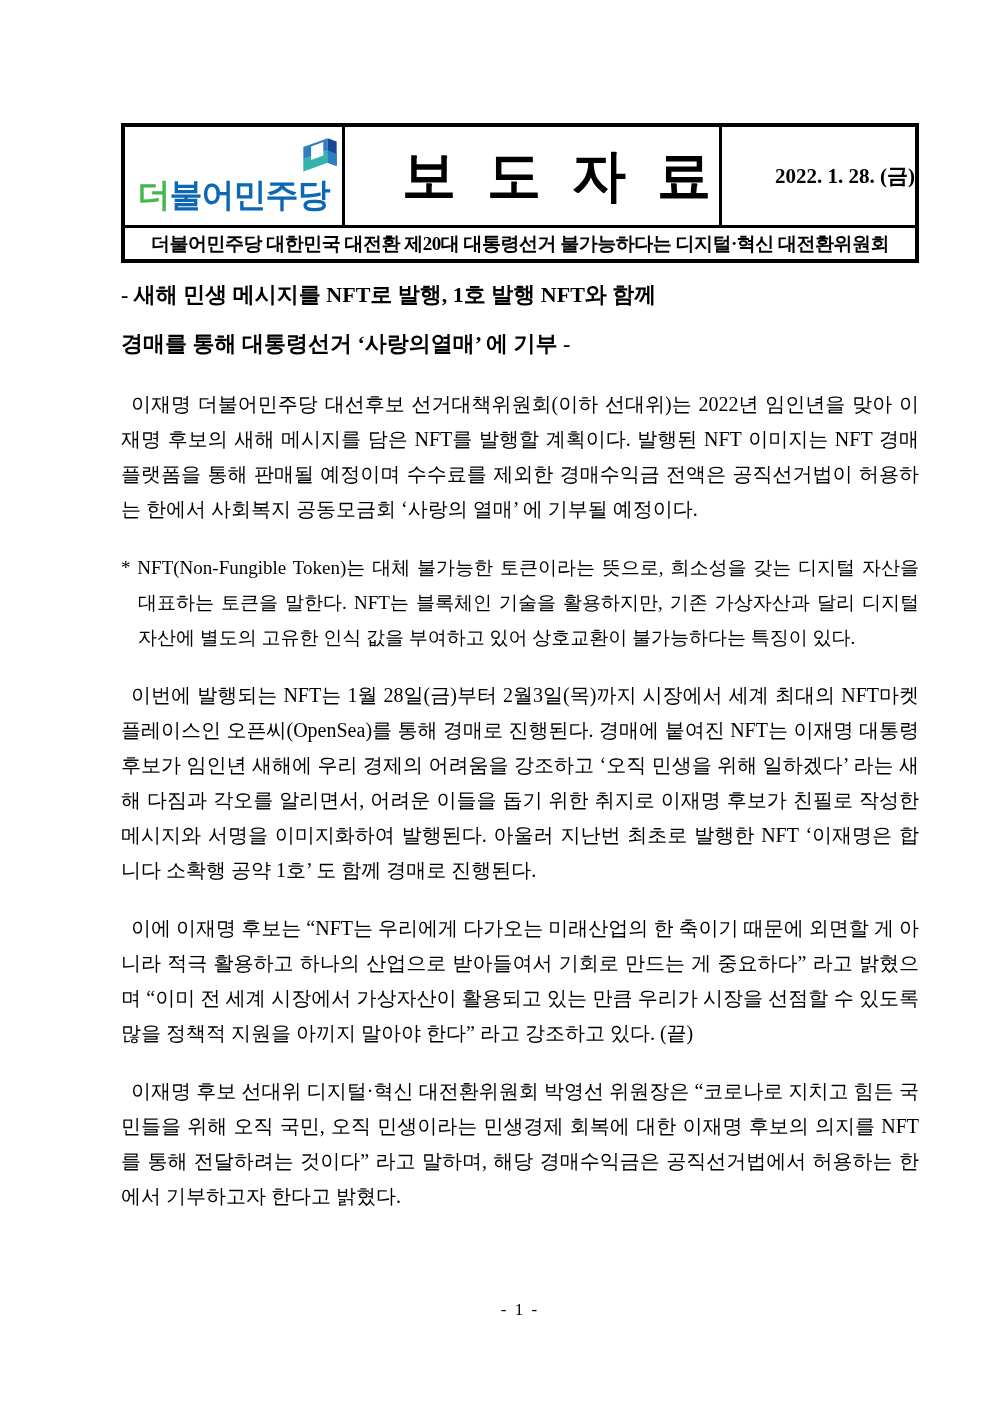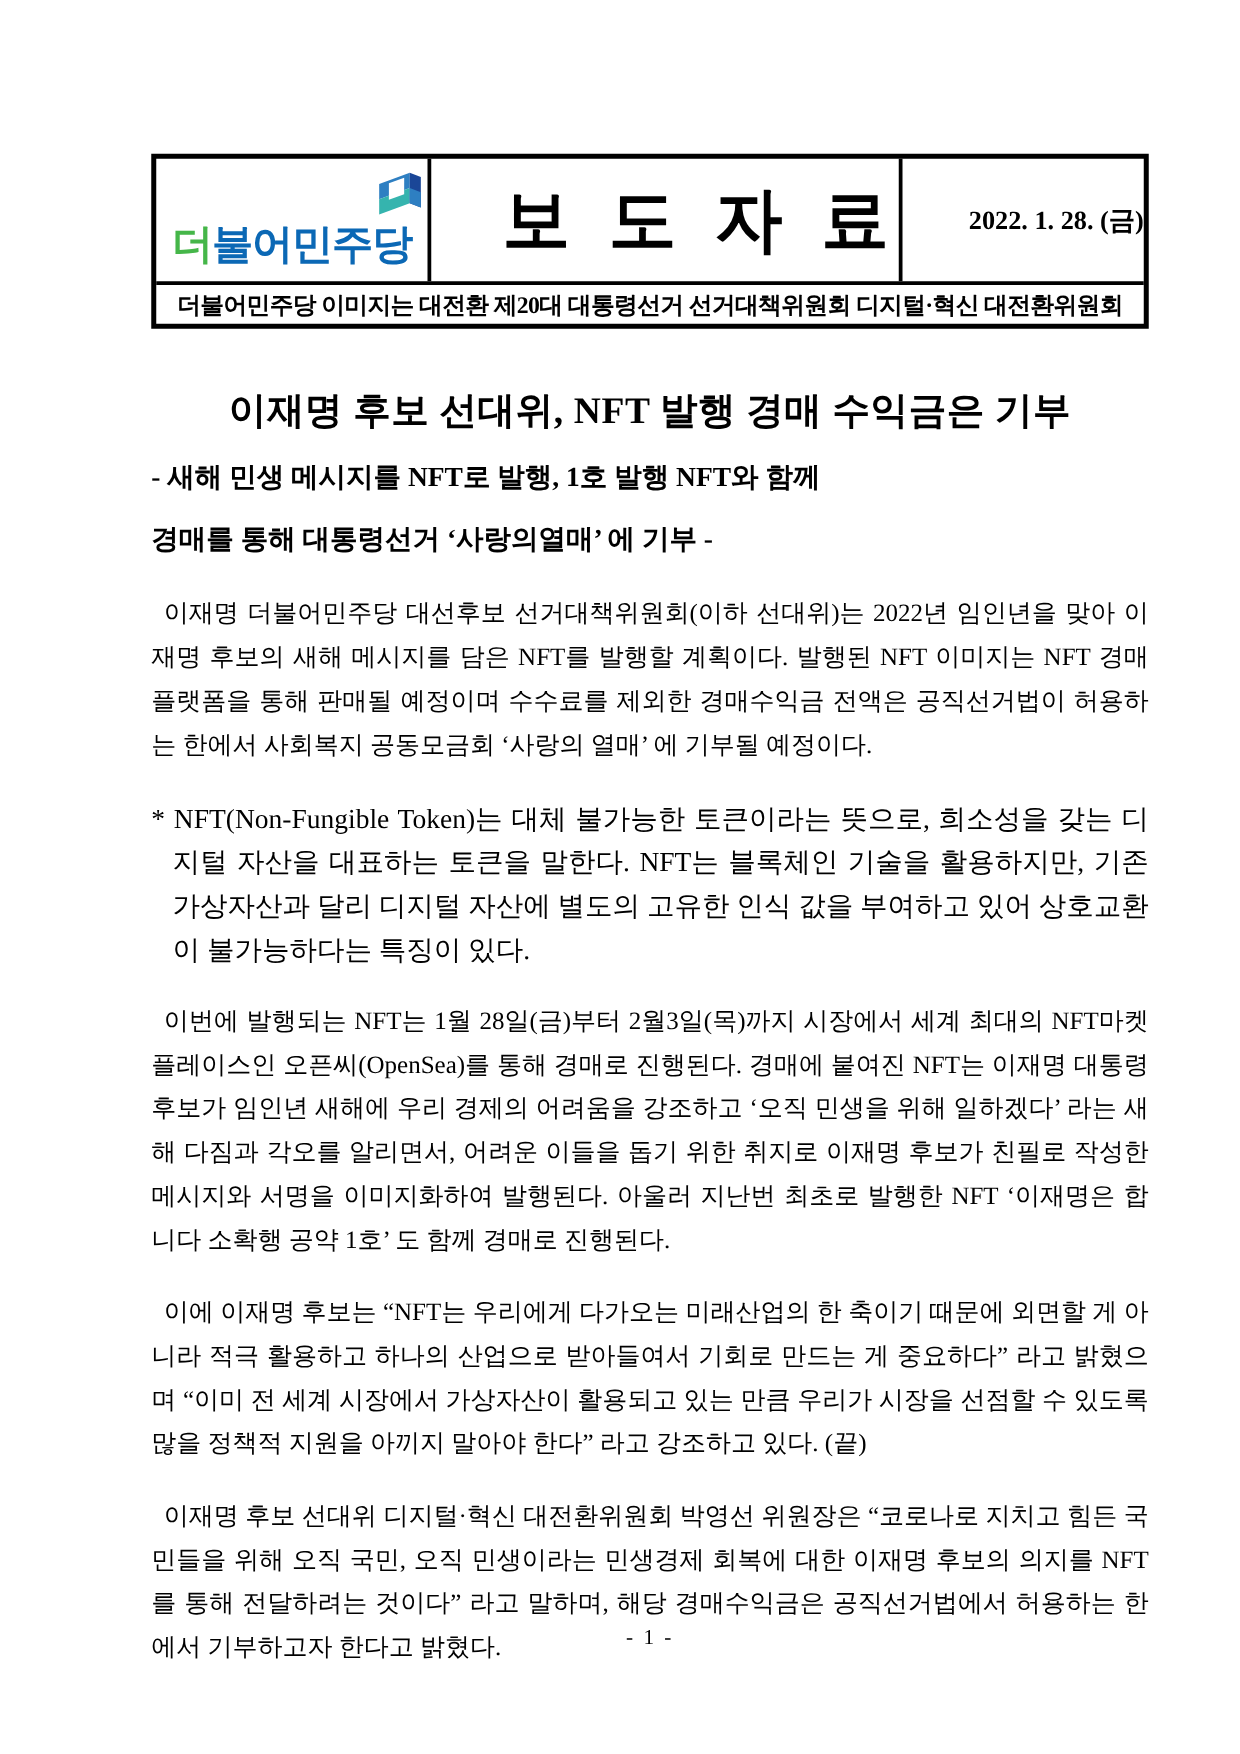--- a/index.html
+++ b/index.html
@@ -123,21 +123,21 @@
   .body-paragraph {
     margin: 0 0 23px 0;
     font-size: 20px;
     line-height: 35px;
     text-align: justify;
     word-break: break-all;
     text-indent: 10px;
   }
   .note-paragraph {
     margin: 0 0 23px 0;
-    font-size: 22px;
+    font-size: 19px;
     line-height: 35px;
     text-align: justify;
     word-break: break-all;
     padding-left: 17px;
     text-indent: -17px;
   }
 
   
   .page-footer {
     position: absolute;
@@ -174,25 +174,24 @@
         <div class="doctype-cell">
           <span class="doctype-text">보 도 자 료</span>
         </div>
 
         <div class="date-cell">
           <span class="date-text">2022. 1. 28. (금)</span>
         </div>
 
       </div>
       <div class="header-bottom">
-        <span class="committee-text">더불어민주당 이미지는 대전환 제20대 대통령선거 선거대책위원회 디지털·혁신 대전환위원회</span>
+        <span class="committee-text">더불어민주당 대한민국 대전환 제20대 대통령선거 불가능하다는 디지털·혁신 대전환위원회</span>
       </div>
     </div>
 
-    <h1 class="article-title">이재명 후보 선대위, NFT 발행 경매 수익금은 기부</h1>
 
     <div class="article-subtitle">- 새해 민생 메시지를 NFT로 발행, 1호 발행 NFT와 함께</div>
     <div class="article-subtitle">경매를 통해 대통령선거 ‘사랑의열매’ 에 기부 -</div>
 
     <div class="article-body">
       <p class="body-paragraph">이재명 더불어민주당 대선후보 선거대책위원회(이하 선대위)는 2022년 임인년을 맞아 이재명 후보의 새해 메시지를 담은 NFT를 발행할 계획이다. 발행된 NFT 이미지는 NFT 경매 플랫폼을 통해 판매될 예정이며 수수료를 제외한 경매수익금 전액은 공직선거법이 허용하는 한에서 사회복지 공동모금회 ‘사랑의 열매’ 에 기부될 예정이다.</p>
       <p class="note-paragraph">* NFT(Non-Fungible Token)는 대체 불가능한 토큰이라는 뜻으로, 희소성을 갖는 디지털 자산을 대표하는 토큰을 말한다. NFT는 블록체인 기술을 활용하지만, 기존 가상자산과 달리 디지털 자산에 별도의 고유한 인식 값을 부여하고 있어 상호교환이 불가능하다는 특징이 있다.</p>
       <p class="body-paragraph">이번에 발행되는 NFT는 1월 28일(금)부터 2월3일(목)까지 시장에서 세계 최대의 NFT마켓플레이스인 오픈씨(OpenSea)를 통해 경매로 진행된다. 경매에 붙여진 NFT는 이재명 대통령 후보가 임인년 새해에 우리 경제의 어려움을 강조하고 ‘오직 민생을 위해 일하겠다’ 라는 새해 다짐과 각오를 알리면서, 어려운 이들을 돕기 위한 취지로 이재명 후보가 친필로 작성한 메시지와 서명을 이미지화하여 발행된다. 아울러 지난번 최초로 발행한 NFT ‘이재명은 합니다 소확행 공약 1호’ 도 함께 경매로 진행된다.</p>
       <p class="body-paragraph">이에 이재명 후보는 “NFT는 우리에게 다가오는 미래산업의 한 축이기 때문에 외면할 게 아니라 적극 활용하고 하나의 산업으로 받아들여서 기회로 만드는 게 중요하다” 라고 밝혔으며 “이미 전 세계 시장에서 가상자산이 활용되고 있는 만큼 우리가 시장을 선점할 수 있도록 많을 정책적 지원을 아끼지 말아야 한다” 라고 강조하고 있다. (끝)</p>
       <p class="body-paragraph">이재명 후보 선대위 디지털·혁신 대전환위원회 박영선 위원장은 “코로나로 지치고 힘든 국민들을 위해 오직 국민, 오직 민생이라는 민생경제 회복에 대한 이재명 후보의 의지를 NFT를 통해 전달하려는 것이다” 라고 말하며, 해당 경매수익금은 공직선거법에서 허용하는 한에서 기부하고자 한다고 밝혔다.</p>

